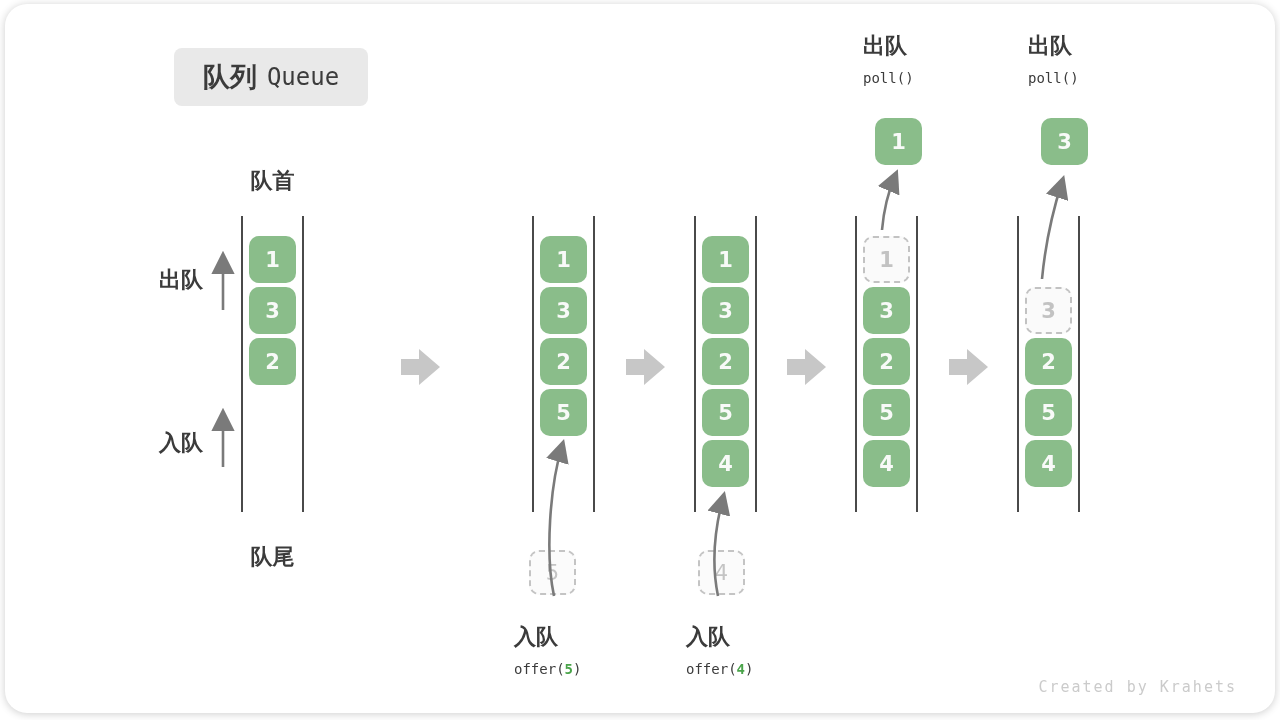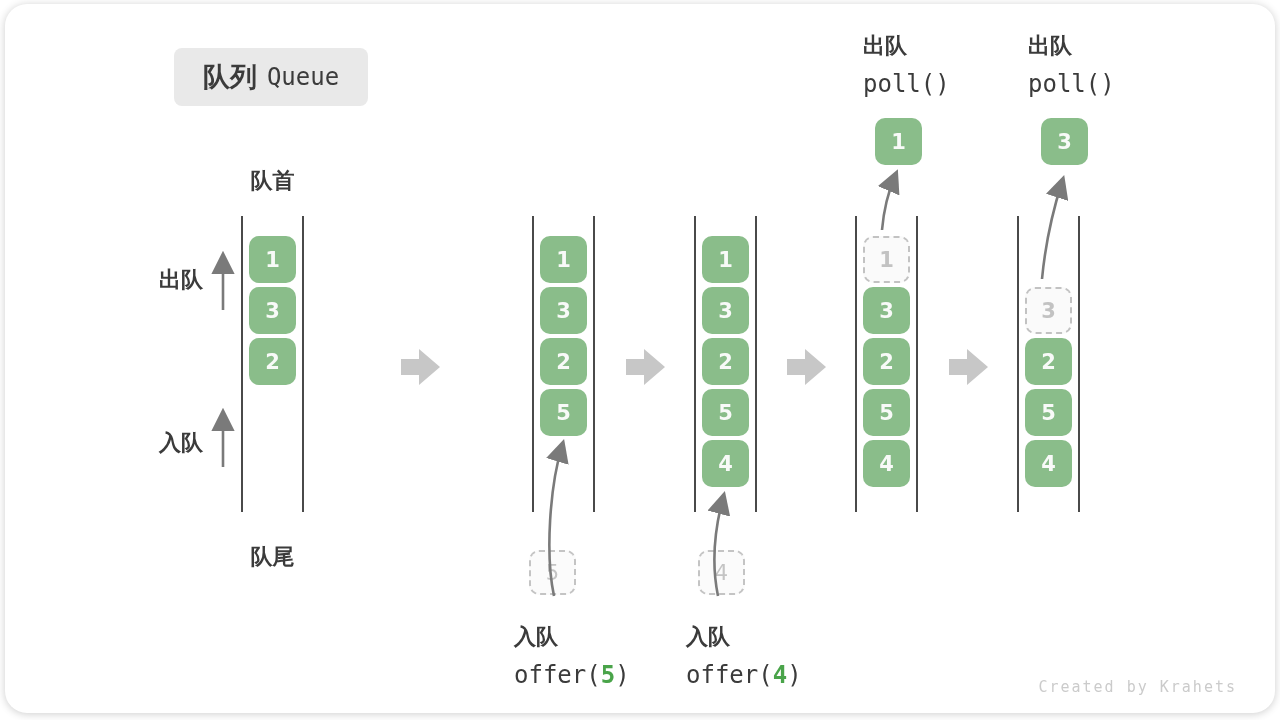--- a/index.html
+++ b/index.html
@@ -42,21 +42,21 @@
             display:flex; align-items:center; justify-content:center;
             font-size:21px; font-weight:400; }
   .staged-1 { left:524px; top:546px; }
   .staged-2 { left:693px; top:546px; }
 
   
   .poll-group { position:absolute; top:27px; }
   .poll-1 { left:858px; } .poll-2 { left:1023px; }
   .poll-zh { font-size:22px; font-weight:600; color:#3b3b3b; }
   .code { font-family:"DejaVu Sans Mono","Liberation Mono",monospace;
-          font-size:24px; color:#3b3b3b; margin-top:9px; }
+          font-size:14px; color:#3b3b3b; margin-top:9px; }
   .poll-box { position:absolute; width:47px; height:47px; border-radius:10px;
               background:#8abd8a; color:#f8faf8; display:flex; align-items:center;
               justify-content:center; font-size:21px; font-weight:700; top:87px; }
   .poll-1 .poll-box { left:12px; } .poll-2 .poll-box { left:13px; }
 
   
   .offer-group { position:absolute; top:618px; }
   .offer-1 { left:509px; } .offer-2 { left:681px; }
   .accent-digit { color:#4aa44a; font-weight:700; }
 

